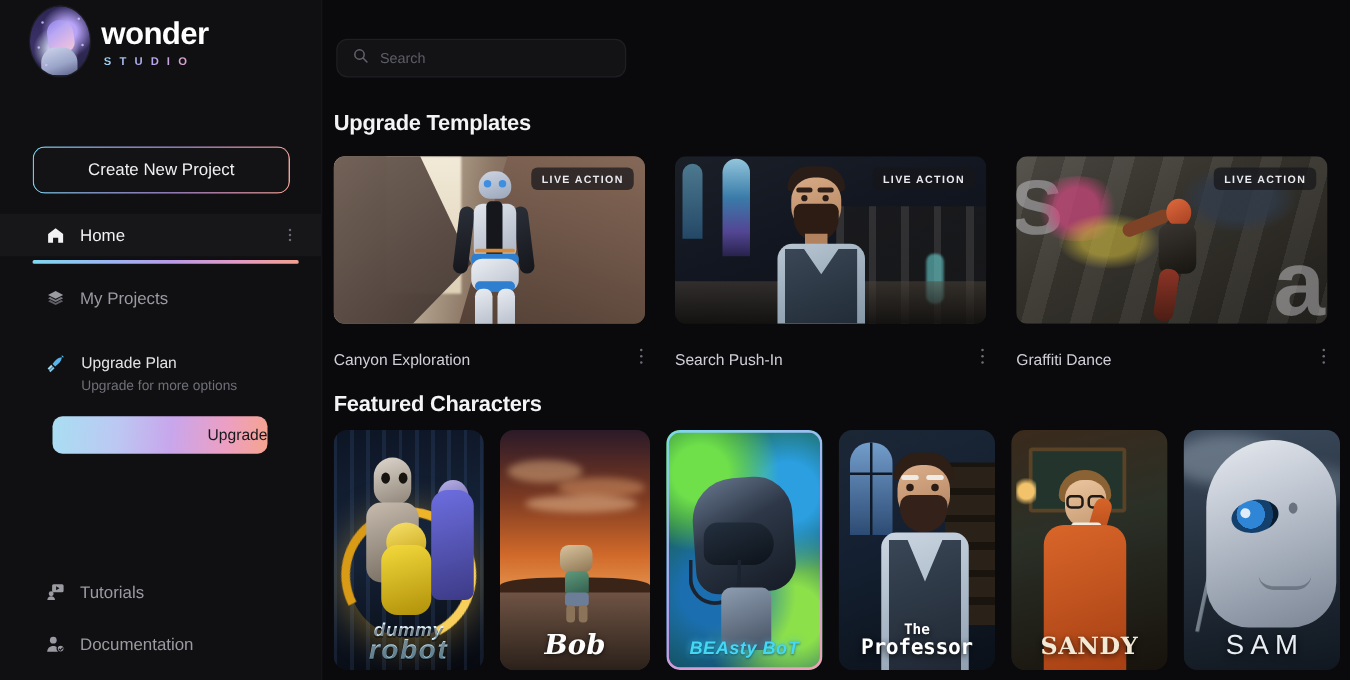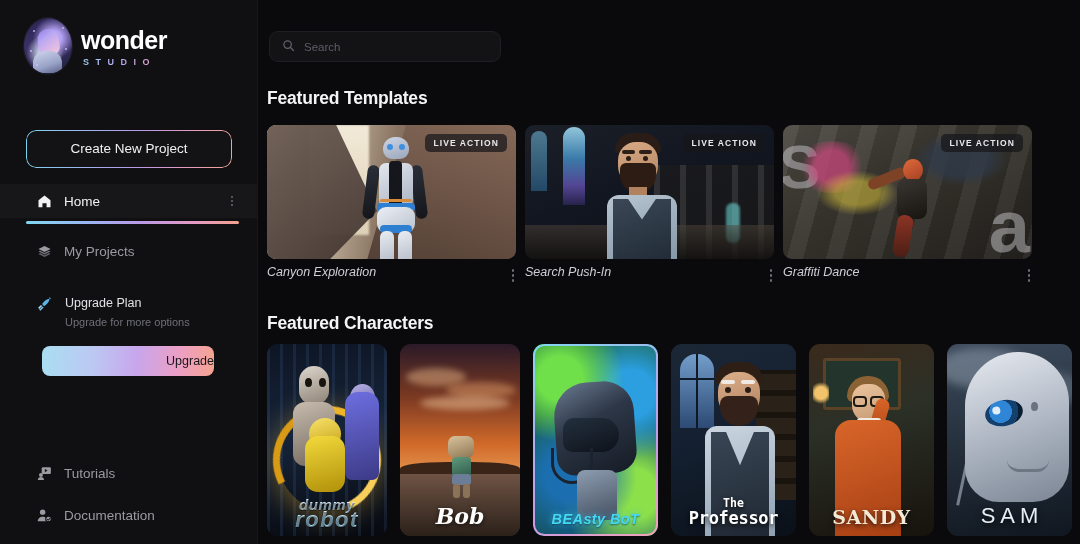--- a/index.html
+++ b/index.html
@@ -12,21 +12,21 @@
   .app { position:relative; width:1080px; height:544px; display:flex; background:#0a0a0c; }
 
   
   .sidebar {
     width:258px; height:544px; flex:0 0 258px;
     background:#101012;
     position:relative;
     padding:0;
     border-right:1px solid #17171a;
   }
-  .logo-row { display:flex; align-items:center; gap:9px; padding:18px 0 0 24px; }
+  .logo-row { display:flex; align-items:center; gap:9px; padding:5px 0 0 24px; }
   .logo-mark {
     width:48px; height:56px; border-radius:24px/28px;
     background:
       radial-gradient(circle at 62% 36%, rgba(190,170,255,.95) 0 16%, rgba(140,120,220,0) 45%),
       radial-gradient(circle at 44% 62%, rgba(225,235,255,.85) 0 14%, rgba(200,210,255,0) 42%),
       linear-gradient(165deg,#2a2450 0%,#3b3168 45%,#20203c 100%);
     position:relative; overflow:hidden; flex:0 0 auto;
     box-shadow:0 0 0 1px #1c1c22;
   }
   .logo-mark .head {
@@ -100,31 +100,31 @@
     border-radius:9px; background:#131316; border:1px solid #1e1e23;
     display:flex; align-items:center; gap:9px; padding:0 12px; cursor:text;
   }
   .search .ph { font-size:11.5px; color:#5d5d66; }
 
   .section-title { position:absolute; font-size:17.5px; font-weight:700; color:#f4f4f6; letter-spacing:-0.2px; }
   #st-templates { left:9px; top:88px; }
   #st-characters { left:9px; top:313px; }
 
   
-  .tpl-row { position:absolute; left:9px; top:125px; display:flex; gap:9px; }
+  .tpl-row { position:absolute; left:9px; top:125px; display:flex; gap:24px; }
   .tpl { width:249px; }
   .tpl .thumb {
     width:249px; height:134px; border-radius:9px; position:relative; overflow:hidden;
   }
   .badge {
     position:absolute; right:9px; top:9px; z-index:4;
     font-size:8.5px; font-weight:700; letter-spacing:1.1px; color:#e9e9ee;
     padding:4px 8px; border-radius:5px; background:rgba(22,22,26,.72);
   }
-  .tpl .meta { display:flex; align-items:flex-start; height:30px; margin-top:6px;font-style:italic; }
+  .tpl .meta { display:flex; align-items:flex-end; height:30px; margin-top:6px; }
   .tpl .name { font-size:12.5px; color:#cfcfd6; }
   .kebab { margin-left:auto; display:flex; flex-direction:column; gap:2.5px; cursor:pointer; padding:4px 2px; }
   .kebab i { width:2.5px; height:2.5px; border-radius:50%; background:#6d6d76; display:block; }
 
   
   .art-canyon { position:absolute; inset:0; background:linear-gradient(100deg,#e8e0cf 0%,#cfc3ab 22%,#8a7463 48%,#6b5246 70%,#5c4036 100%); }
   .art-canyon .wallL { position:absolute; left:-10px; top:-10px; width:120px; height:160px; background:linear-gradient(140deg,#6d5c52,#3b2f2b); clip-path:polygon(0 0,62% 0,100% 60%,48% 100%,0 100%); opacity:.93;}
   .art-canyon .wallR { position:absolute; right:-20px; top:-14px; width:175px; height:170px; background:linear-gradient(200deg,#8d6f5d,#4a382f); clip-path:polygon(28% 0,100% 0,100% 100%,0 100%); opacity:.95;}
   .art-canyon .sky { position:absolute; left:42px; top:0; width:60px; height:110px; background:linear-gradient(180deg,#f2ead8,#ddd0b6); filter:blur(1px); }
   .art-canyon .robot { position:absolute; left:102px; top:12px; width:52px; height:124px; }
@@ -383,21 +383,21 @@
     <div class="search">
       <span>
         <svg width="13" height="13" viewBox="0 0 16 16">
             <circle cx="6.9" cy="6.9" r="4.6" fill="none" stroke="#62626b" stroke-width="1.5"></circle>
             <line x1="10.4" y1="10.4" x2="14.2" y2="14.2" stroke="#62626b" stroke-width="1.5" stroke-linecap="round"></line>
           </svg>
       </span>
       <span class="ph">Search</span>
     </div>
 
-    <div class="section-title" id="st-templates">Featured Templates</div>
+    <div class="section-title" id="st-templates">Upgrade Templates</div>
 
     <div class="tpl-row">
 
       <div class="tpl">
         <div class="thumb">
           <div class="art-canyon">
             <div class="sky"></div>
               <div class="wallL"></div>
               <div class="wallR"></div>
             <div class="robot">

